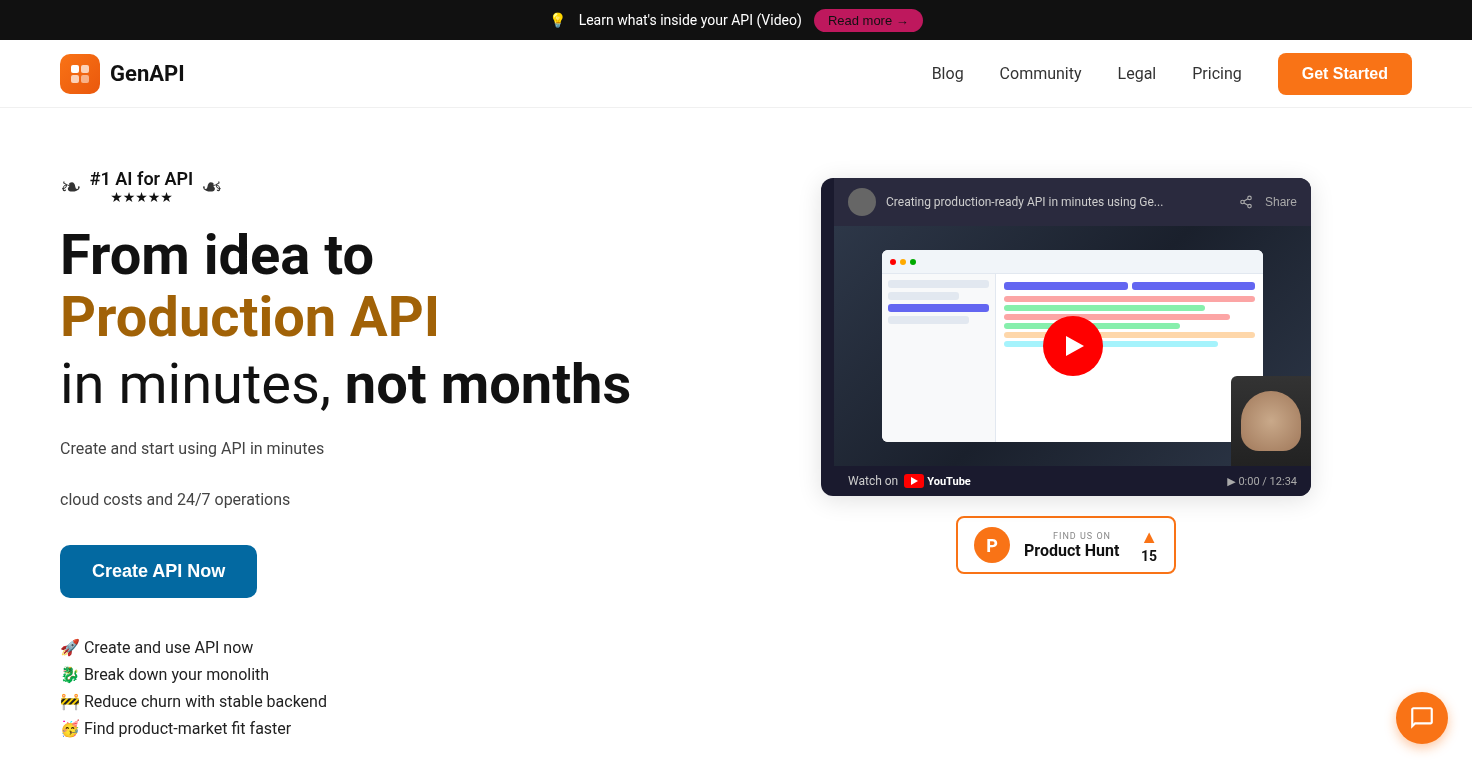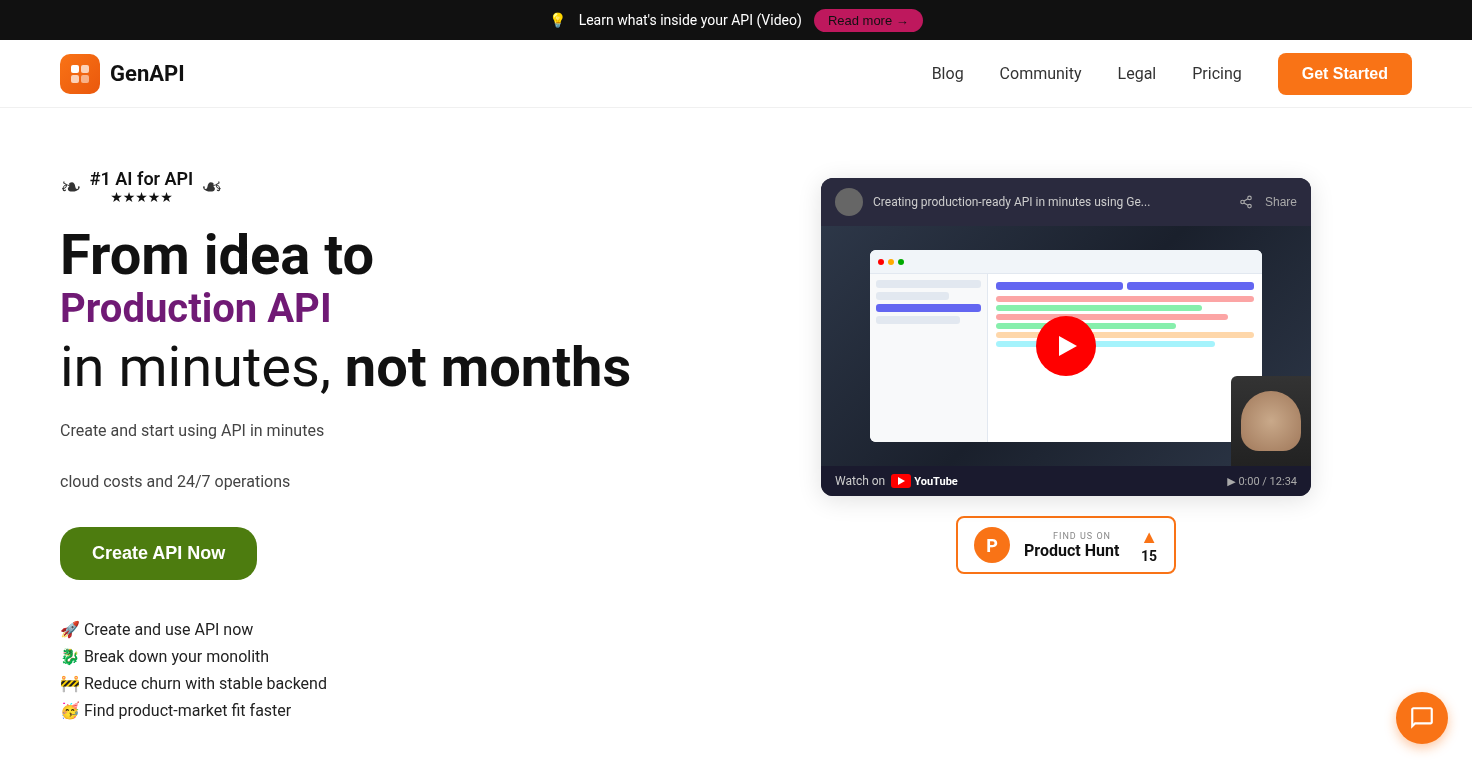--- a/index.html
+++ b/index.html
@@ -134,22 +134,22 @@
 
     
     .headline {
       font-size: 56px;
       font-weight: 700;
       line-height: 1.1;
       color: #111;
       margin-bottom: 6px;
     }
     .headline-orange {
-      color: #701a75;
-      font-size: 40px;
+      color: #a16207;
+      font-size: 56px;
       font-weight: 700;
       display: block;
       margin-bottom: 6px;
     }
     .headline-normal {
       font-weight: 400;
     }
     .headline-bold {
       font-weight: 700;
     }
@@ -157,24 +157,24 @@
     
     .description {
       font-size: 16px;
       color: #444;
       line-height: 1.6;
       margin: 20px 0 32px 0;
     }
 
     
     .cta-btn {
-      background: #4d7c0f;
+      background: #0369a1;
       color: #fff;
       border: none;
-      border-radius: 20px;
+      border-radius: 10px;
       padding: 16px 32px;
       font-size: 18px;
       font-weight: 600;
       cursor: pointer;
       display: inline-block;
     }
 
     
     .feature-list {
       margin-top: 40px;
@@ -191,20 +191,21 @@
     
     .video-container {
       width: 100%;
       max-width: 490px;
       border-radius: 12px;
       overflow: hidden;
       box-shadow: 0 4px 24px rgba(0,0,0,0.12);
       background: #1a1a2e;
       position: relative;
       cursor: pointer;
+      padding-left: 13px;
     }
     .video-header {
       background: #2a2a3e;
       padding: 10px 14px;
       display: flex;
       align-items: center;
       justify-content: space-between;
     }
     .video-avatar {
       width: 28px;

